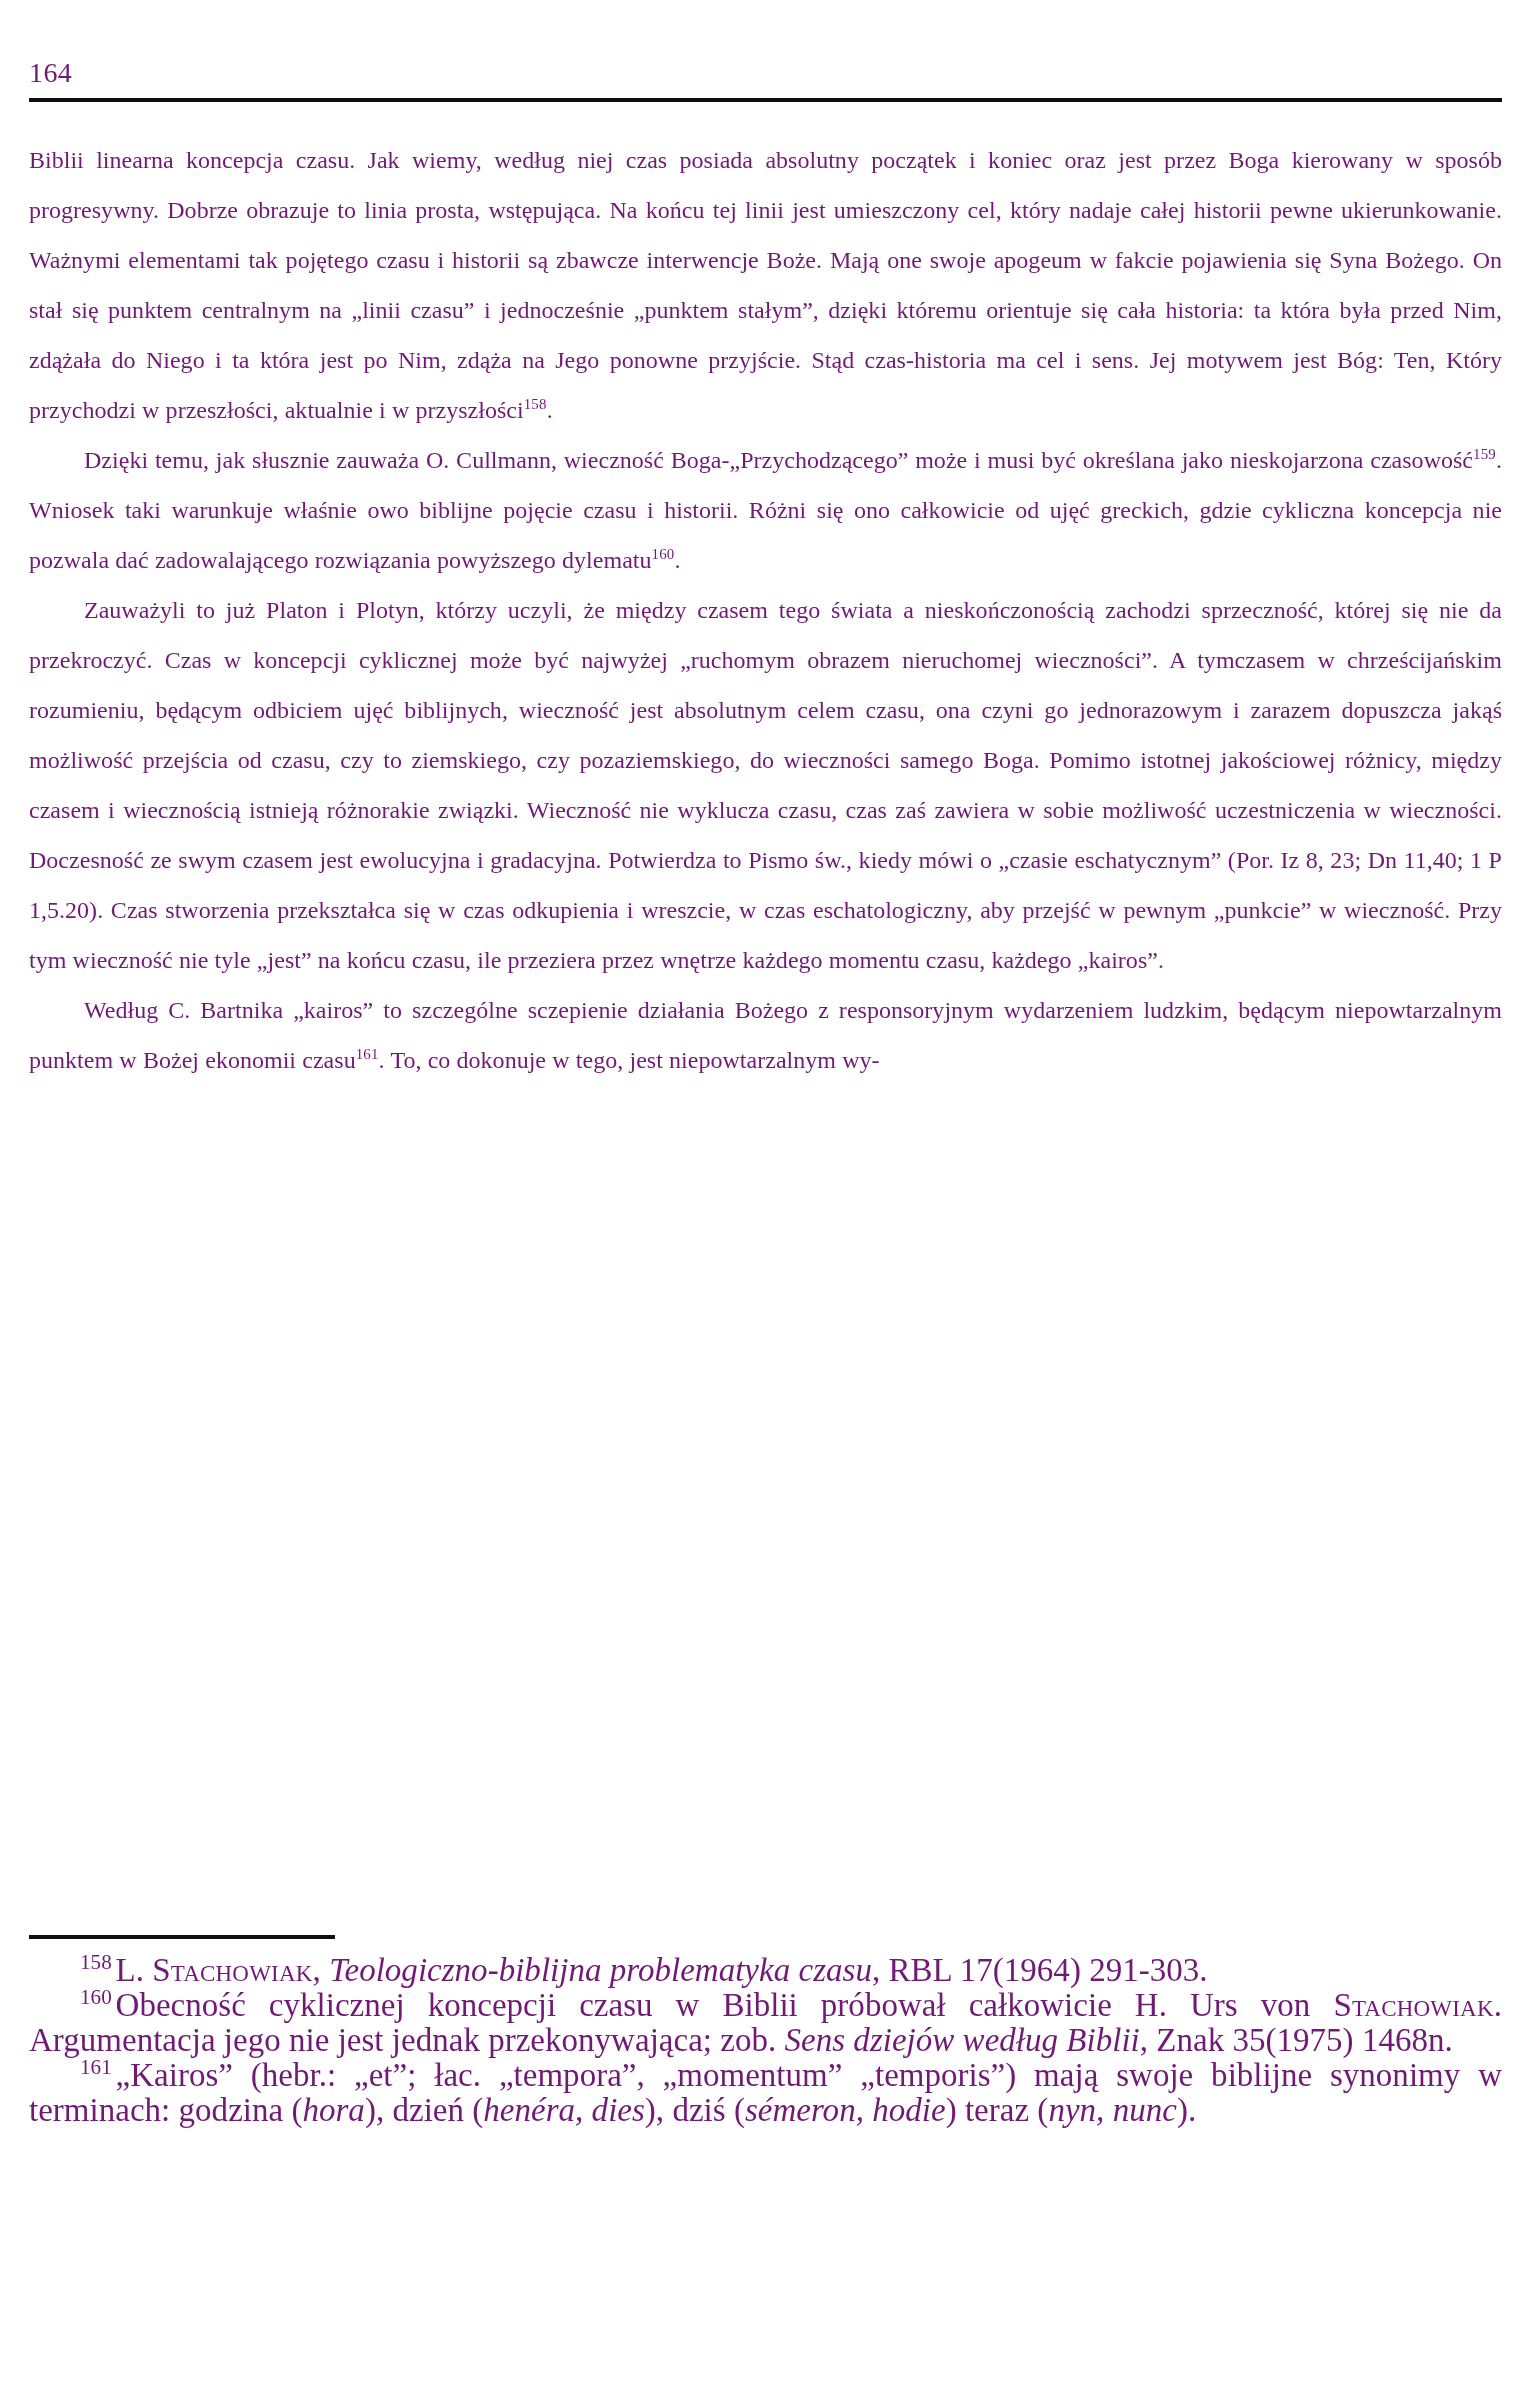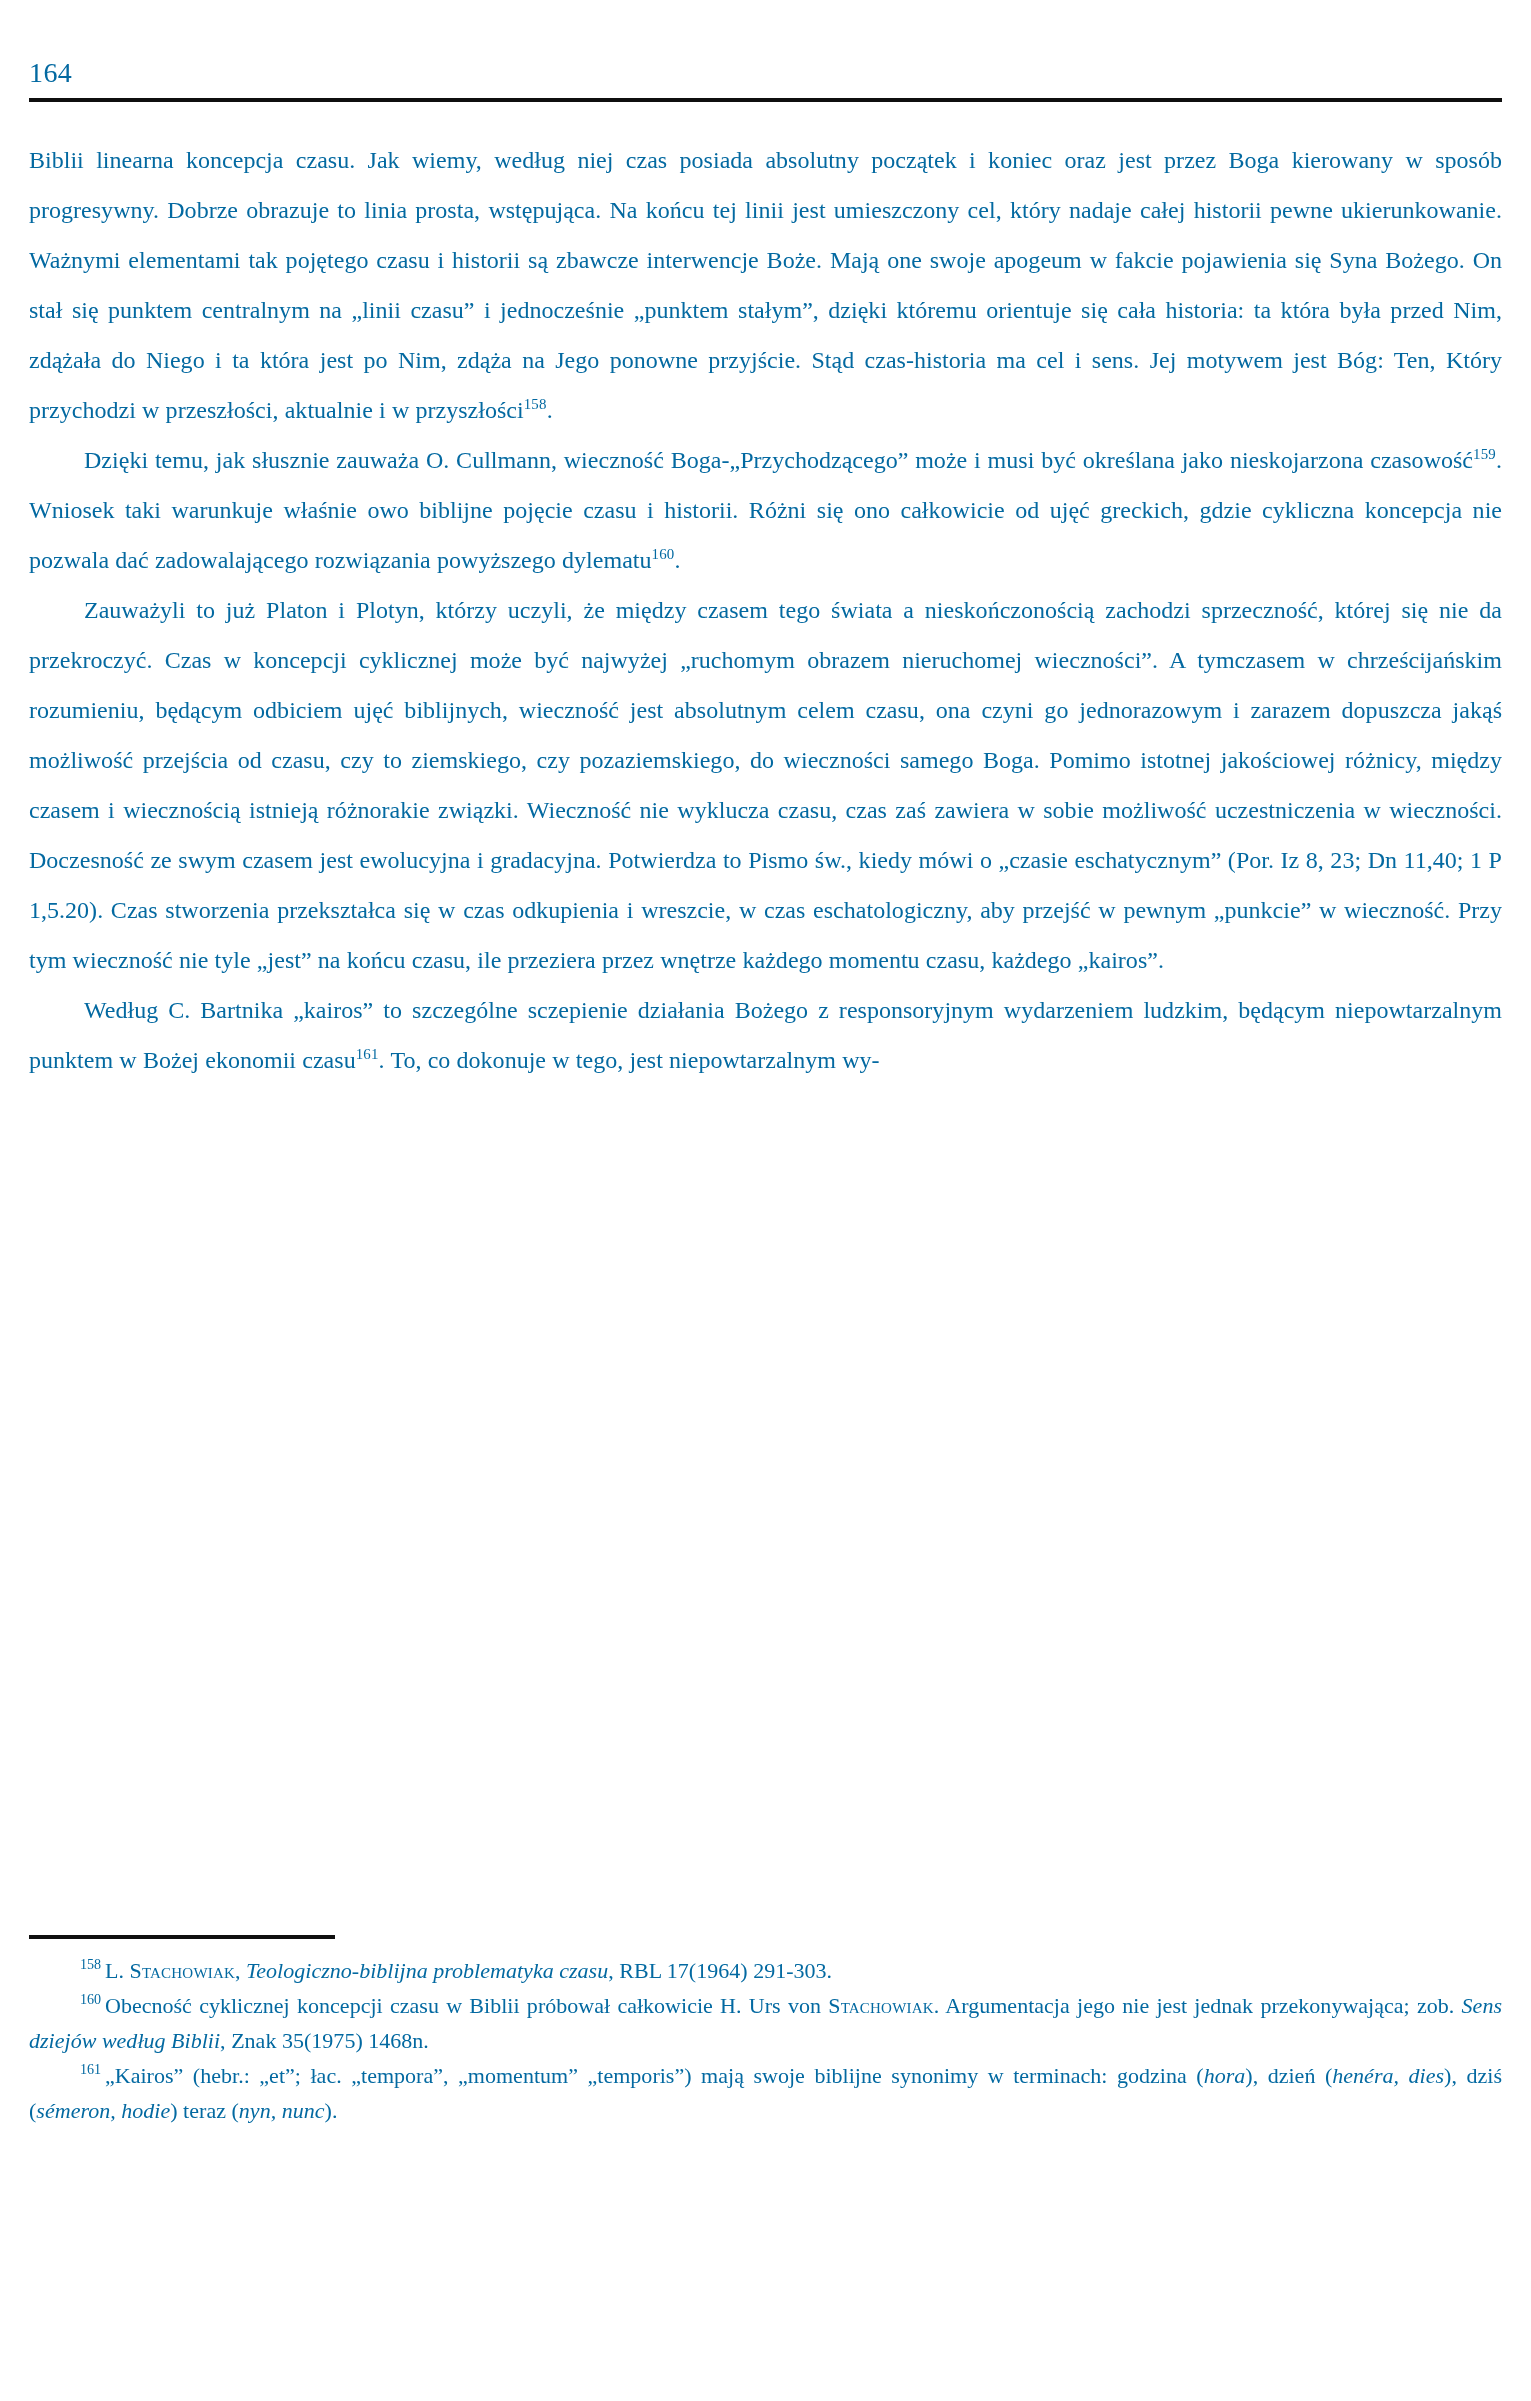--- a/index.html
+++ b/index.html
@@ -9,21 +9,21 @@
   }
 
   .page {
     position: relative;
     width: 1531px;
     height: 2401px;
     background: #ffffff;
     box-sizing: border-box;
     padding: 0;
     font-family: "Liberation Serif", "DejaVu Serif", serif;
-    color: #0369a1;
+    color: #701a75;
     overflow: hidden;
   }
 
   
   .header {
     position: absolute;
     top: 40px;
     left: 29px;
     right: 29px;
     height: 47px;
@@ -94,21 +94,21 @@
 
   .footnote-rule {
     width: 306px;
     height: 3.8px;
     background: #101010;
     margin: 0 0 13.8px 0;
   }
 
   .footnote {
     margin: 0;
-    font-size: 22px;
+    font-size: 33px;
     line-height: 35px;
     text-align: justify;
     text-justify: inter-word;
     text-indent: 51px;
     letter-spacing: 0.02px;
   }
 
   .footnote .fn-num {
     font-size: 0.64em;
     vertical-align: super;

